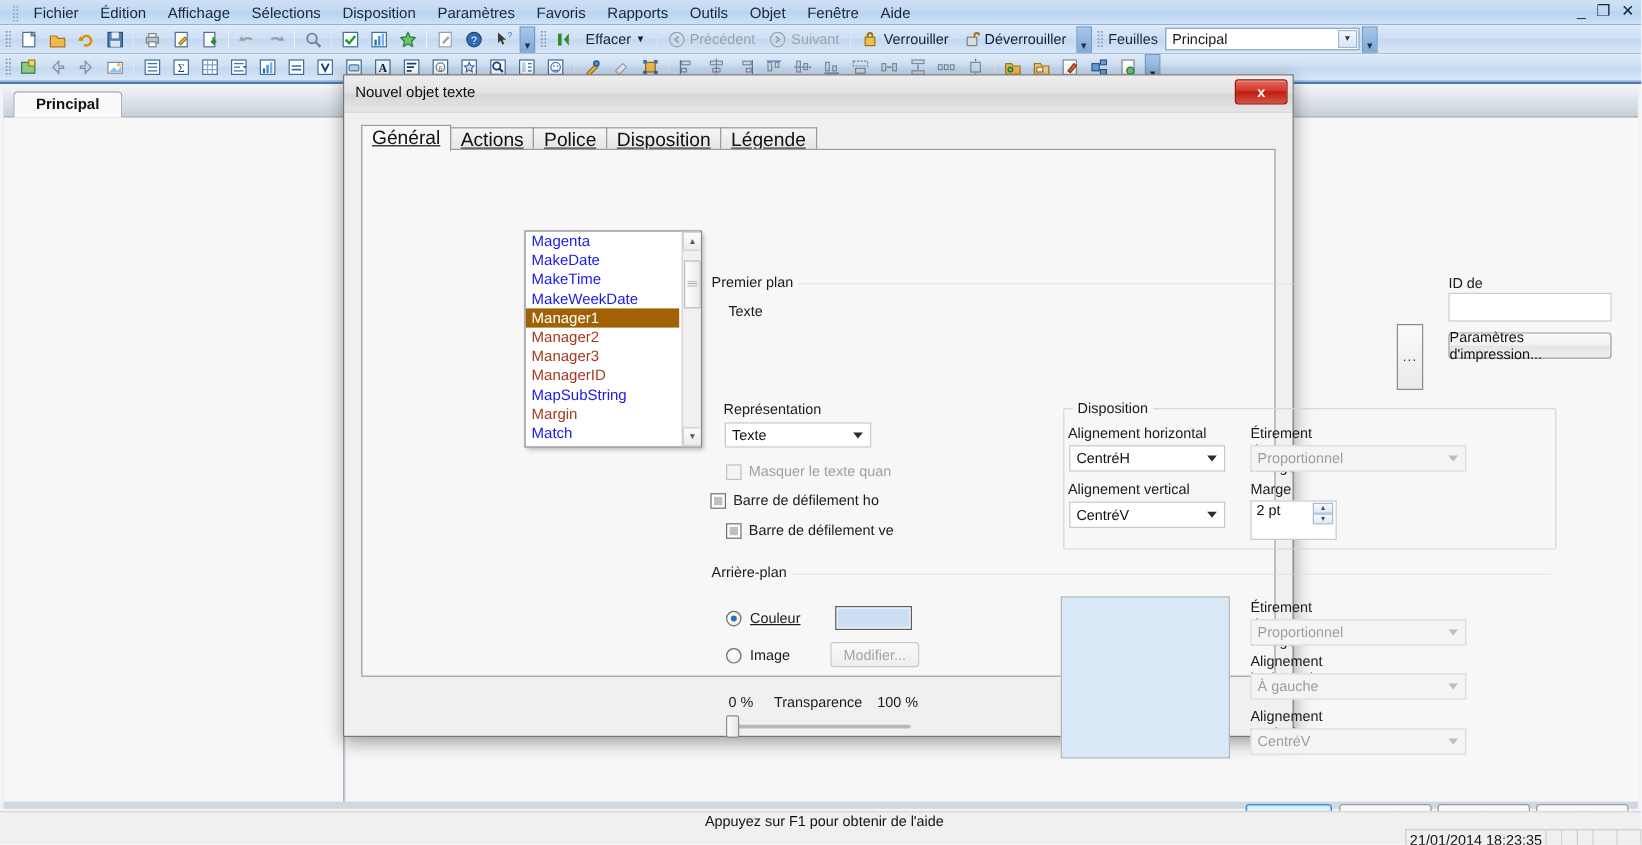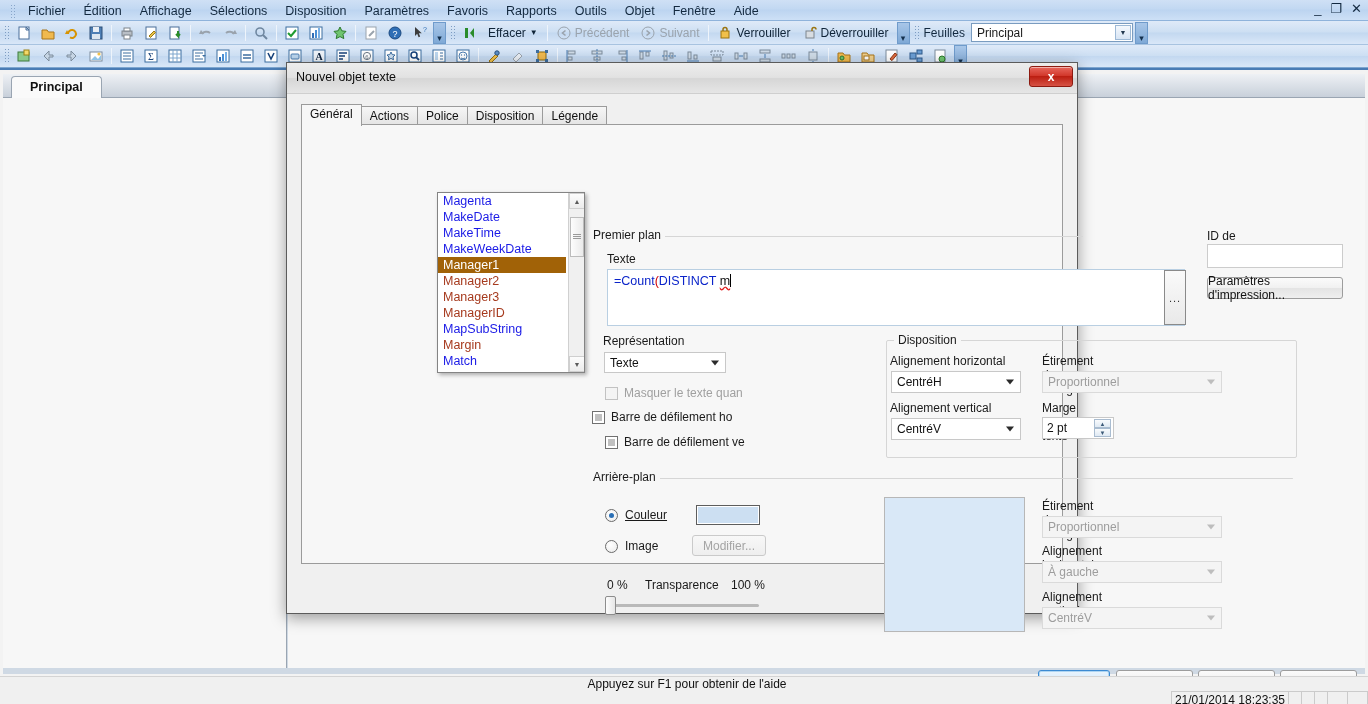--- a/index.html
+++ b/index.html
@@ -173,22 +173,23 @@
 
   
   .tabrow {
     position: absolute; left: 14px; top: 12px;
     display: flex; align-items: flex-end; height: 19px;
   }
   .dtab {
     padding: 2px 8px 3px 8px;
     border: 1px solid #9b9b9b; border-bottom: none;
     background: linear-gradient(to bottom,#f6f6f6,#e4e4e4);
-    font-size: 12px; color: #111; margin-right: -1px;
+    font-size: 16px; color: #111; margin-right: -1px;
     height: 19px;
+    text-decoration: underline;
   }
   .dtab.active {
     background: #f7f7f7;
     height: 22px; position: relative; z-index: 3;
     border-color: #9b9b9b;
     margin-bottom: -1px;
   }
   .tabpanel {
     position: absolute; left: 14px; top: 30px; width: 762px; height: 440px;
     background: #f7f7f7; border: 1px solid #9b9b9b;
@@ -255,23 +256,23 @@
 
   .rbrow { position: absolute; display: flex; align-items: center; gap: 7px;
     font-size: 12px; color: #1a1a1a; }
   .radio { width: 13px; height: 13px; border: 1px solid #6b6b6b; border-radius: 50%;
     background: radial-gradient(circle at 40% 35%, #fff 0%, #f0f0f0 70%); position: relative; }
   .radio.on::after { content:""; position:absolute; left:3px; top:3px;
     width:5px; height:5px; border-radius:50%; background:#2a6fb5; }
 
   
   .spin {
-    position: absolute; width: 72px; height: 22px;
+    position: absolute; width: 72px; height: 33px;
     background: #fff; border: 1px solid #c8c8c8;
-    font-size: 12px; color: #111; display: flex; align-items: center; padding-left: 4px;
+    font-size: 12px; color: #111; display: flex; padding-left: 4px;
   }
   .spin .sbtns { position: absolute; right: 2px; top: 1px; width: 17px; height: 18px;
     display: flex; flex-direction: column; }
   .spin .sb {
     flex: 1; border: 1px solid #a9bcd0; background: linear-gradient(to bottom,#f9fbfd,#dfe9f3);
     display: flex; align-items: center; justify-content: center; font-size: 6px; color: #3c5a78;
   }
 
   
   .exprbox {
@@ -828,23 +829,20 @@
 
       <div class="tabpanel"></div>
 
       <div class="group" style="left:306px; top:142px; width:490px; height:1px;">
         <div class="gframe topline-only"></div>
         <div class="glabel" style="left:0; top:-8px; padding-left:0;">Premier plan</div>
       </div>
 
       <div class="fl" style="left:320px; top:158px;">Texte</div>
 
-      <div class="exprbox">
-        <span class="tk-blue">=</span><span class="tk-blue">Count</span><span class="tk-red">(</span><span class="tk-blue">DISTINCT </span><span class="tk-err">m</span><span class="caret"></span>
-      </div>
       <div class="ellipsis-btn">...</div>
 
       <div class="fl" style="left:316px; top:240px;">Représentation</div>
       <div class="combo" style="left:317px; top:258px; width:122px; height:21px;">
         <span>Texte</span>
         <span class="cbarrow"></span>
       </div>
 
       <div class="cbrow disabled" style="left:318px; top:292px;">
         <span class="cbox"></span>

